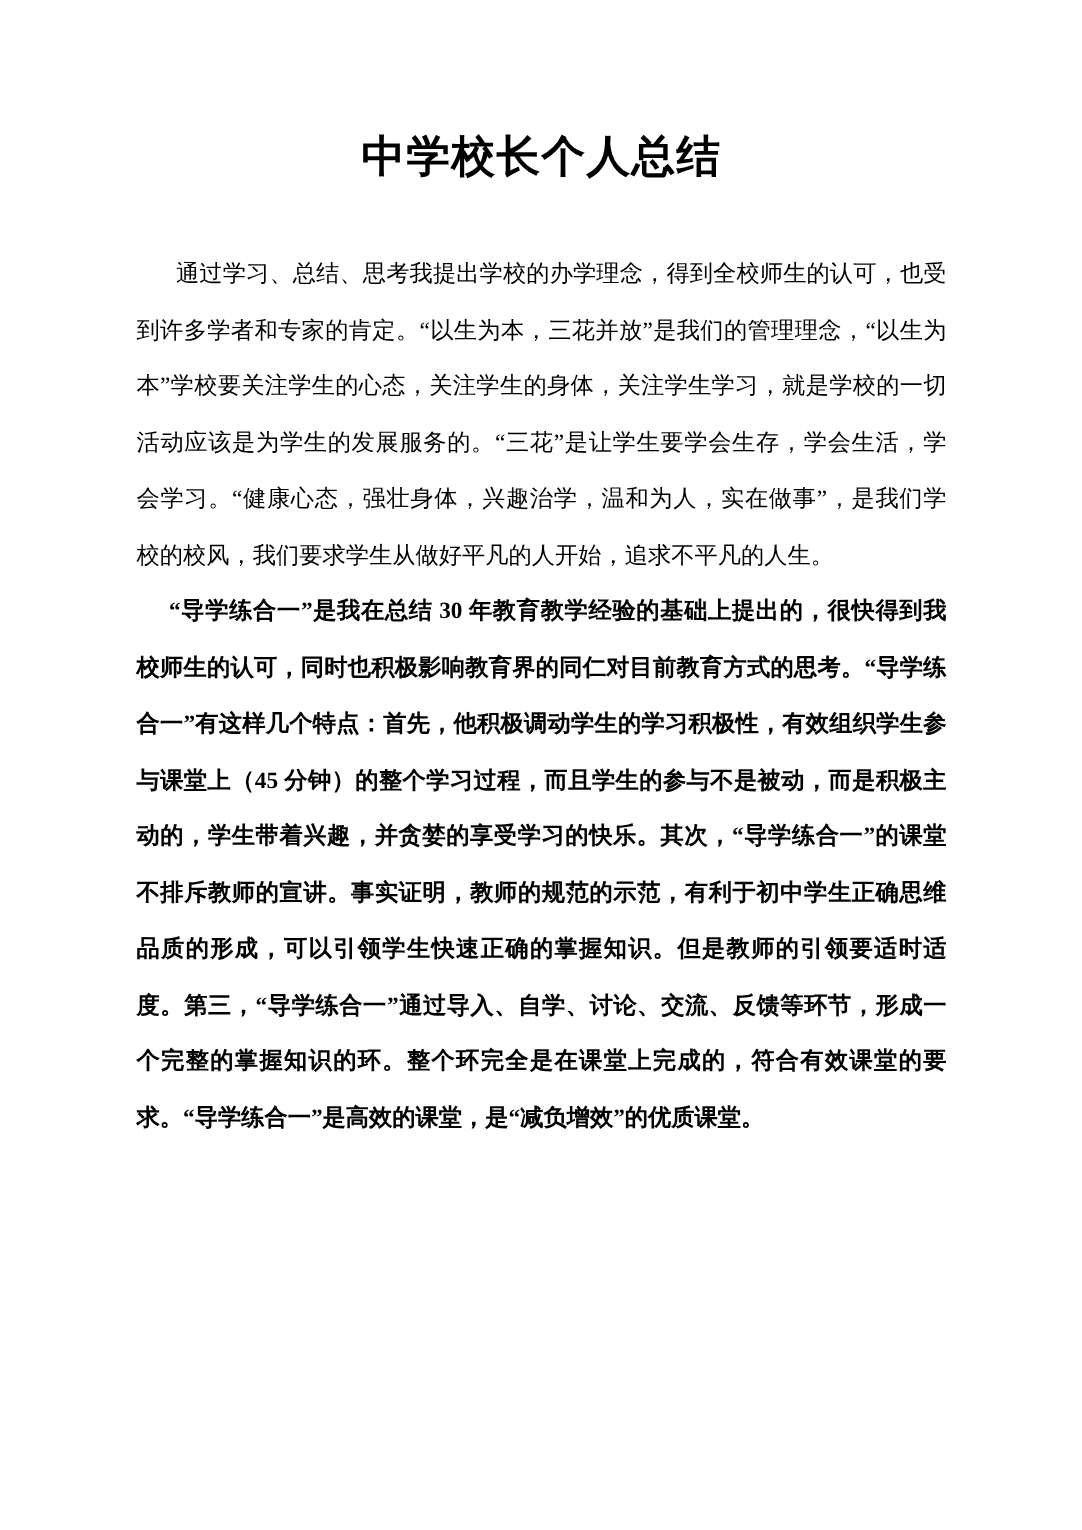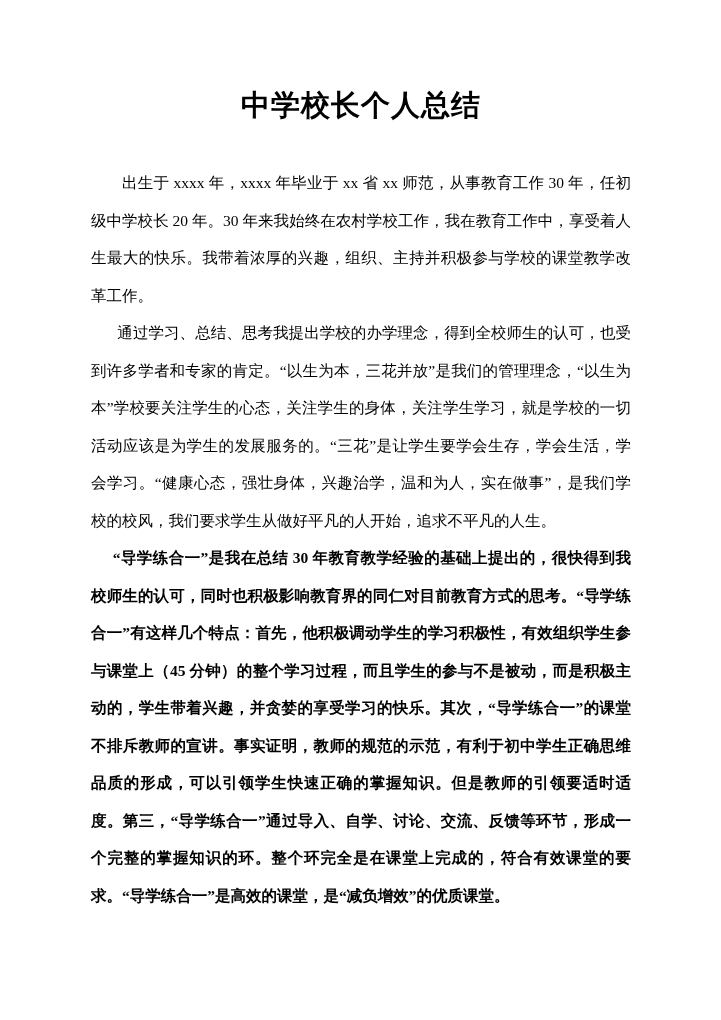--- a/index.html
+++ b/index.html
@@ -41,17 +41,16 @@
   .indent-17 { text-indent: 1.7em; }
   .indent-14 { text-indent: 1.4em; font-weight: bold; }
 </style>
 </head>
 <body>
 
 <div class="page">
   <h1 class="doc-title">中学校长个人总结</h1>
 
   <div class="doc-body">
-    <p class="indent-2">出生于 xxxx 年，xxxx 年毕业于 xx 省 xx 师范，从事教育工作 30 年，任初级中学校长 20 年。30 年来我始终在农村学校工作，我在教育工作中，享受着人生最大的快乐。我带着浓厚的兴趣，组织、主持并积极参与学校的课堂教学改革工作。</p>
     <p class="indent-17">通过学习、总结、思考我提出学校的办学理念，得到全校师生的认可，也受到许多学者和专家的肯定。“以生为本，三花并放”是我们的管理理念，“以生为本”学校要关注学生的心态，关注学生的身体，关注学生学习，就是学校的一切活动应该是为学生的发展服务的。“三花”是让学生要学会生存，学会生活，学会学习。“健康心态，强壮身体，兴趣治学，温和为人，实在做事”，是我们学校的校风，我们要求学生从做好平凡的人开始，追求不平凡的人生。</p>
     <p class="indent-14">“导学练合一”是我在总结 30 年教育教学经验的基础上提出的，很快得到我校师生的认可，同时也积极影响教育界的同仁对目前教育方式的思考。“导学练合一”有这样几个特点：首先，他积极调动学生的学习积极性，有效组织学生参与课堂上（45 分钟）的整个学习过程，而且学生的参与不是被动，而是积极主动的，学生带着兴趣，并贪婪的享受学习的快乐。其次，“导学练合一”的课堂不排斥教师的宣讲。事实证明，教师的规范的示范，有利于初中学生正确思维品质的形成，可以引领学生快速正确的掌握知识。但是教师的引领要适时适度。第三，“导学练合一”通过导入、自学、讨论、交流、反馈等环节，形成一个完整的掌握知识的环。整个环完全是在课堂上完成的，符合有效课堂的要求。“导学练合一”是高效的课堂，是“减负增效”的优质课堂。</p>
   </div>
 </div>
 
 </body></html>

